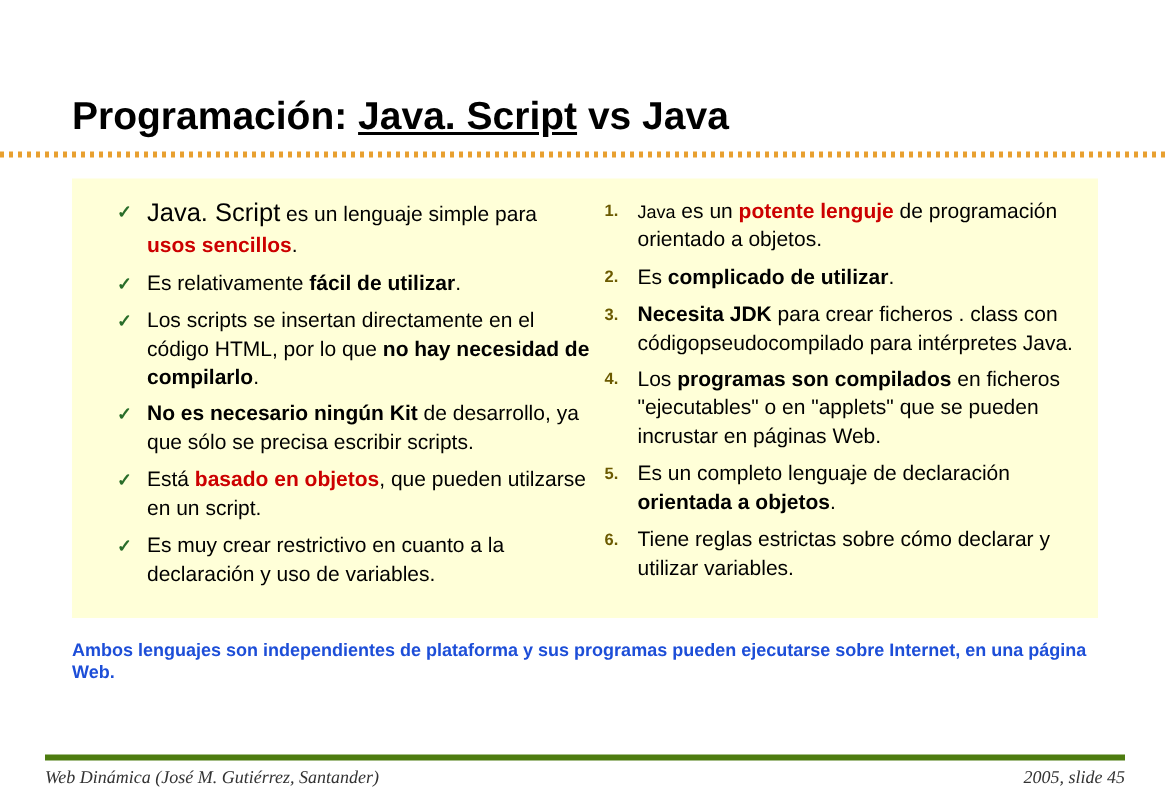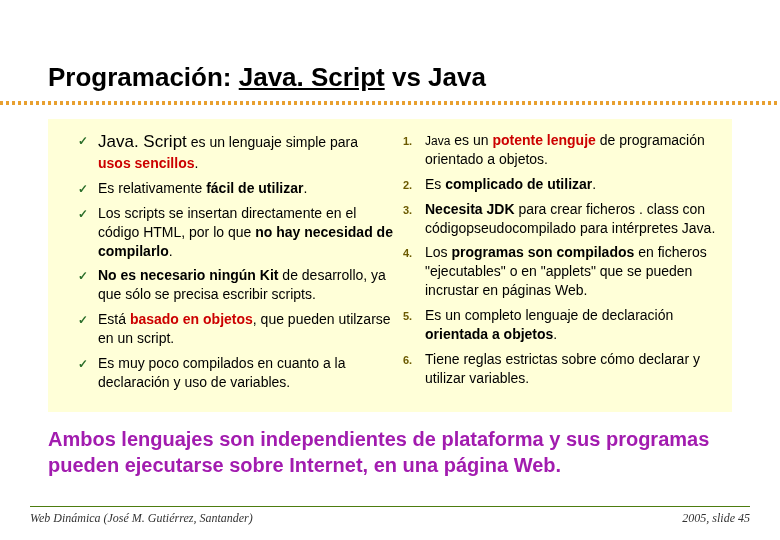--- a/index.html
+++ b/index.html
@@ -81,34 +81,34 @@
     font-size: 17px;
   }
   .lead-black {
     font-size: 12px;
     font-weight: normal;
   }
   .red { color: #cc0000; font-weight: bold; }
   .bold { font-weight: bold; }
   .bottom-text {
     margin: 14px 48px 0 48px;
-    font-size: 20px;
+    font-size: 12px;
     font-weight: bold;
-    color: #a21caf;
+    color: #1d4ed8;
     line-height: 1.3;
   }
   .footer {
     position: absolute;
     bottom: 14px;
     left: 0;
     right: 0;
     padding: 0 30px;
   }
   .footer-line {
-    border-top: 1px solid #4d7c0f;
+    border-top: 4px solid #4d7c0f;
     padding-top: 4px;
     display: flex;
     justify-content: space-between;
     font-style: italic;
     font-family: Georgia, 'Times New Roman', serif;
     font-size: 12px;
     color: #333;
   }
 </style>
 </head>
@@ -135,21 +135,21 @@
         <li>
           <span>Los scripts se insertan directamente en el código HTML, por lo que </span><span class="bold">no hay necesidad de compilarlo</span><span>.</span>
         </li>
         <li>
           <span class="bold">No es necesario ningún Kit</span><span> de desarrollo, ya que sólo se precisa escribir scripts.</span>
         </li>
         <li>
           <span>Está </span><span class="red">basado en objetos</span><span>, que pueden utilzarse en un script.</span>
         </li>
         <li>
-          <span>Es muy poco compilados en cuanto a la declaración y uso de variables.</span>
+          <span>Es muy crear restrictivo en cuanto a la declaración y uso de variables.</span>
         </li>
       </ul>
     </div>
 
     <div class="col right">
       <ol>
         <li>
           <span class="num">1.</span>
           <span class="lead-black">Java</span><span> es un </span><span class="red">potente lenguje</span><span> de programación orientado a objetos.</span>
         </li>

